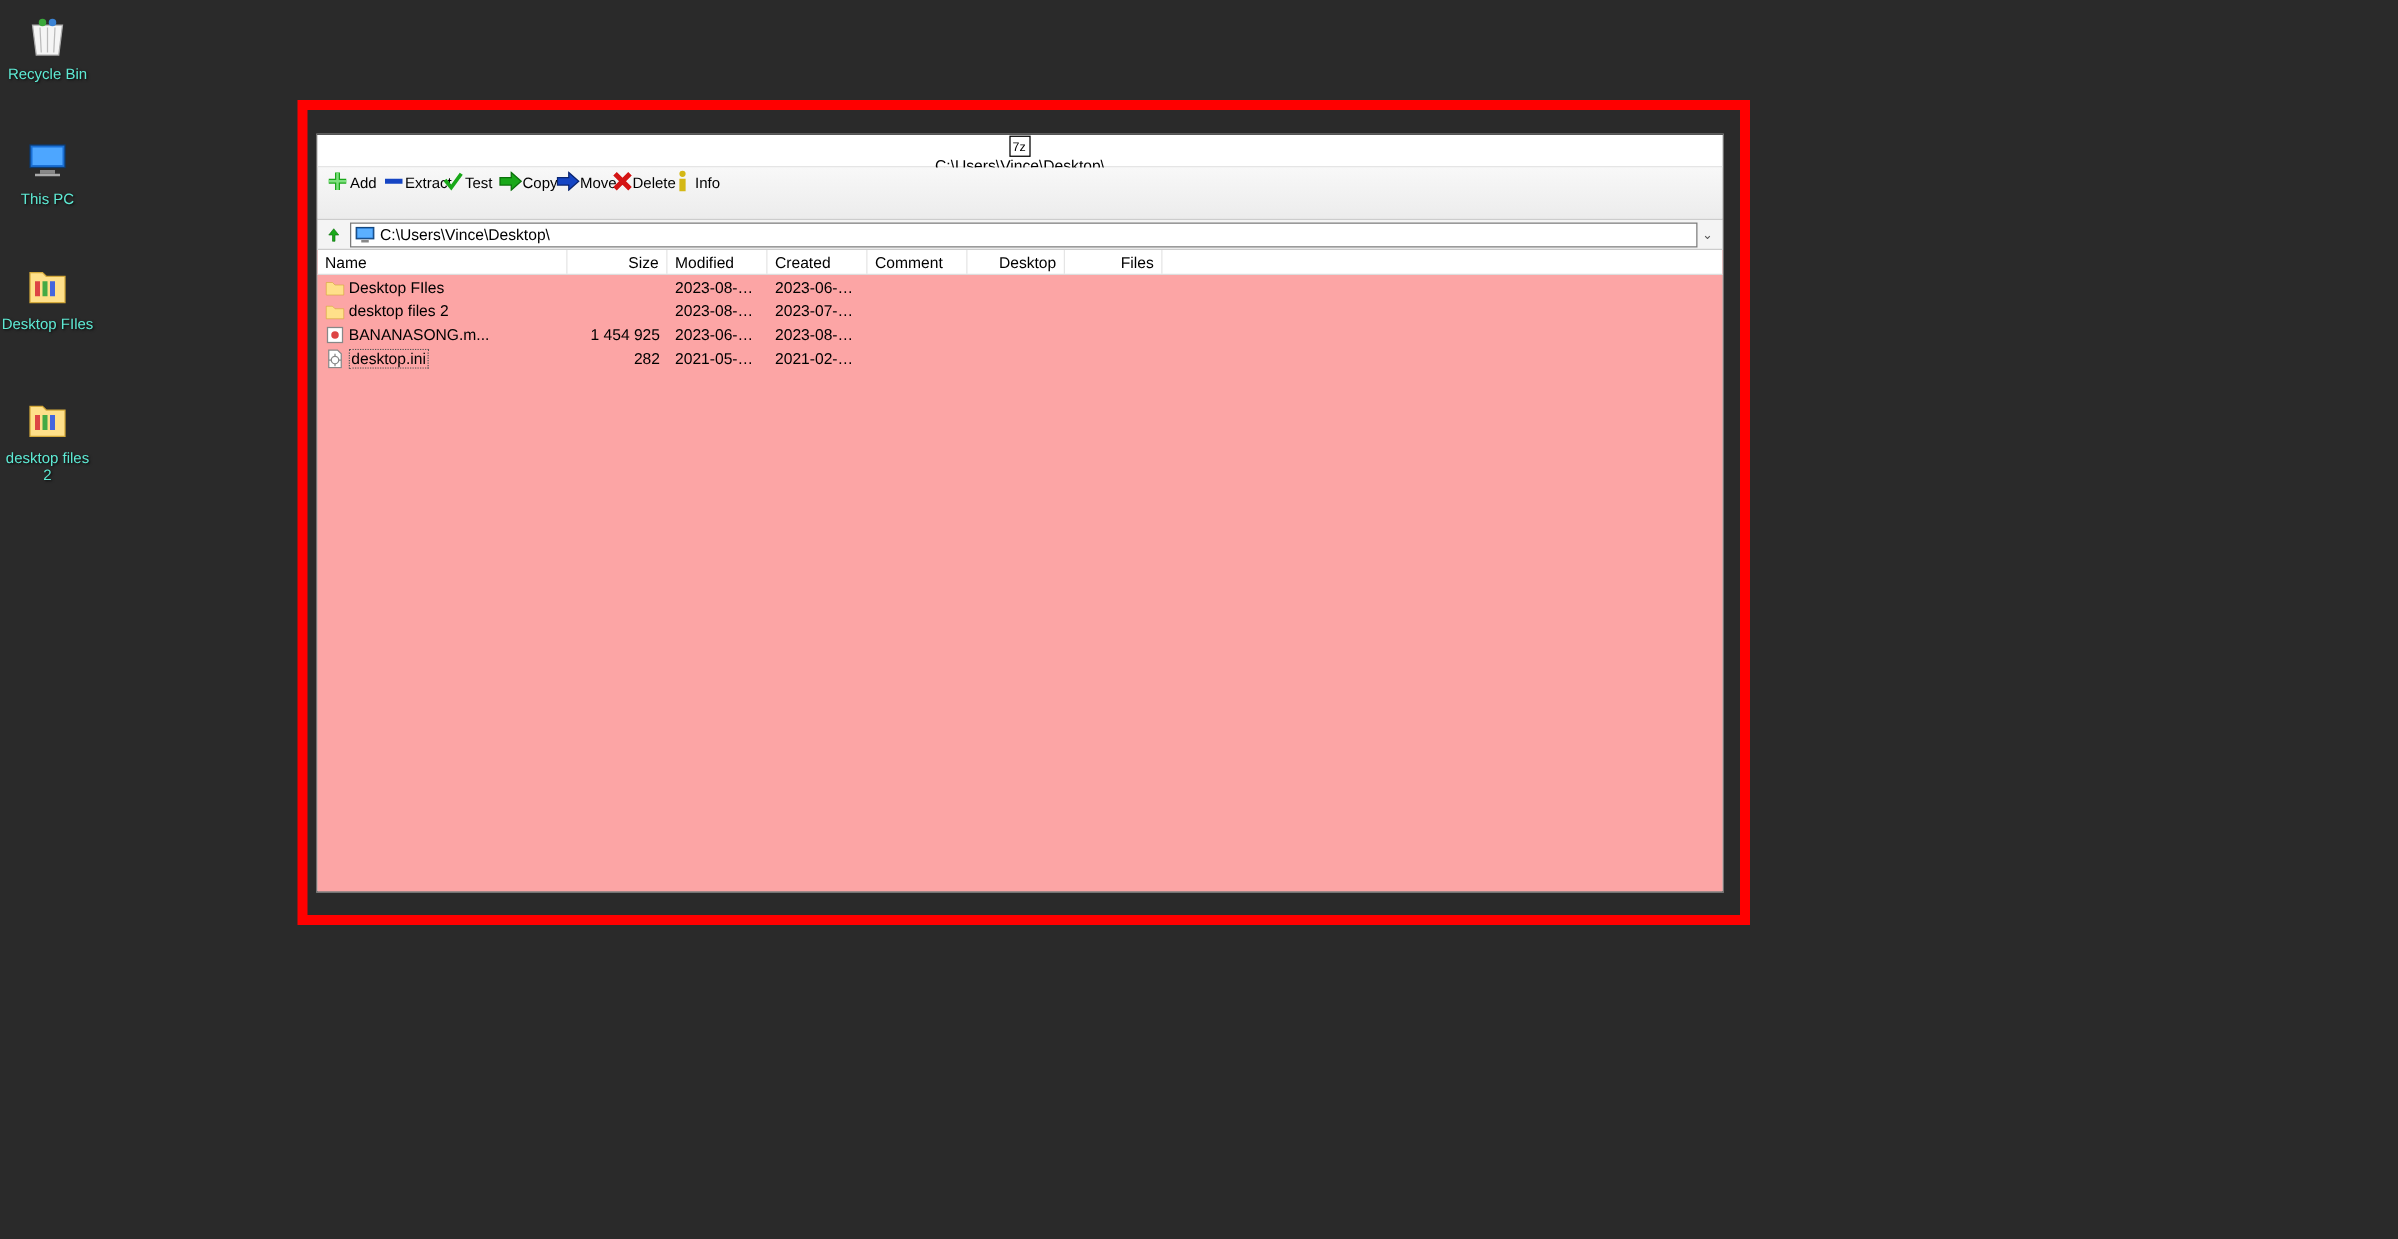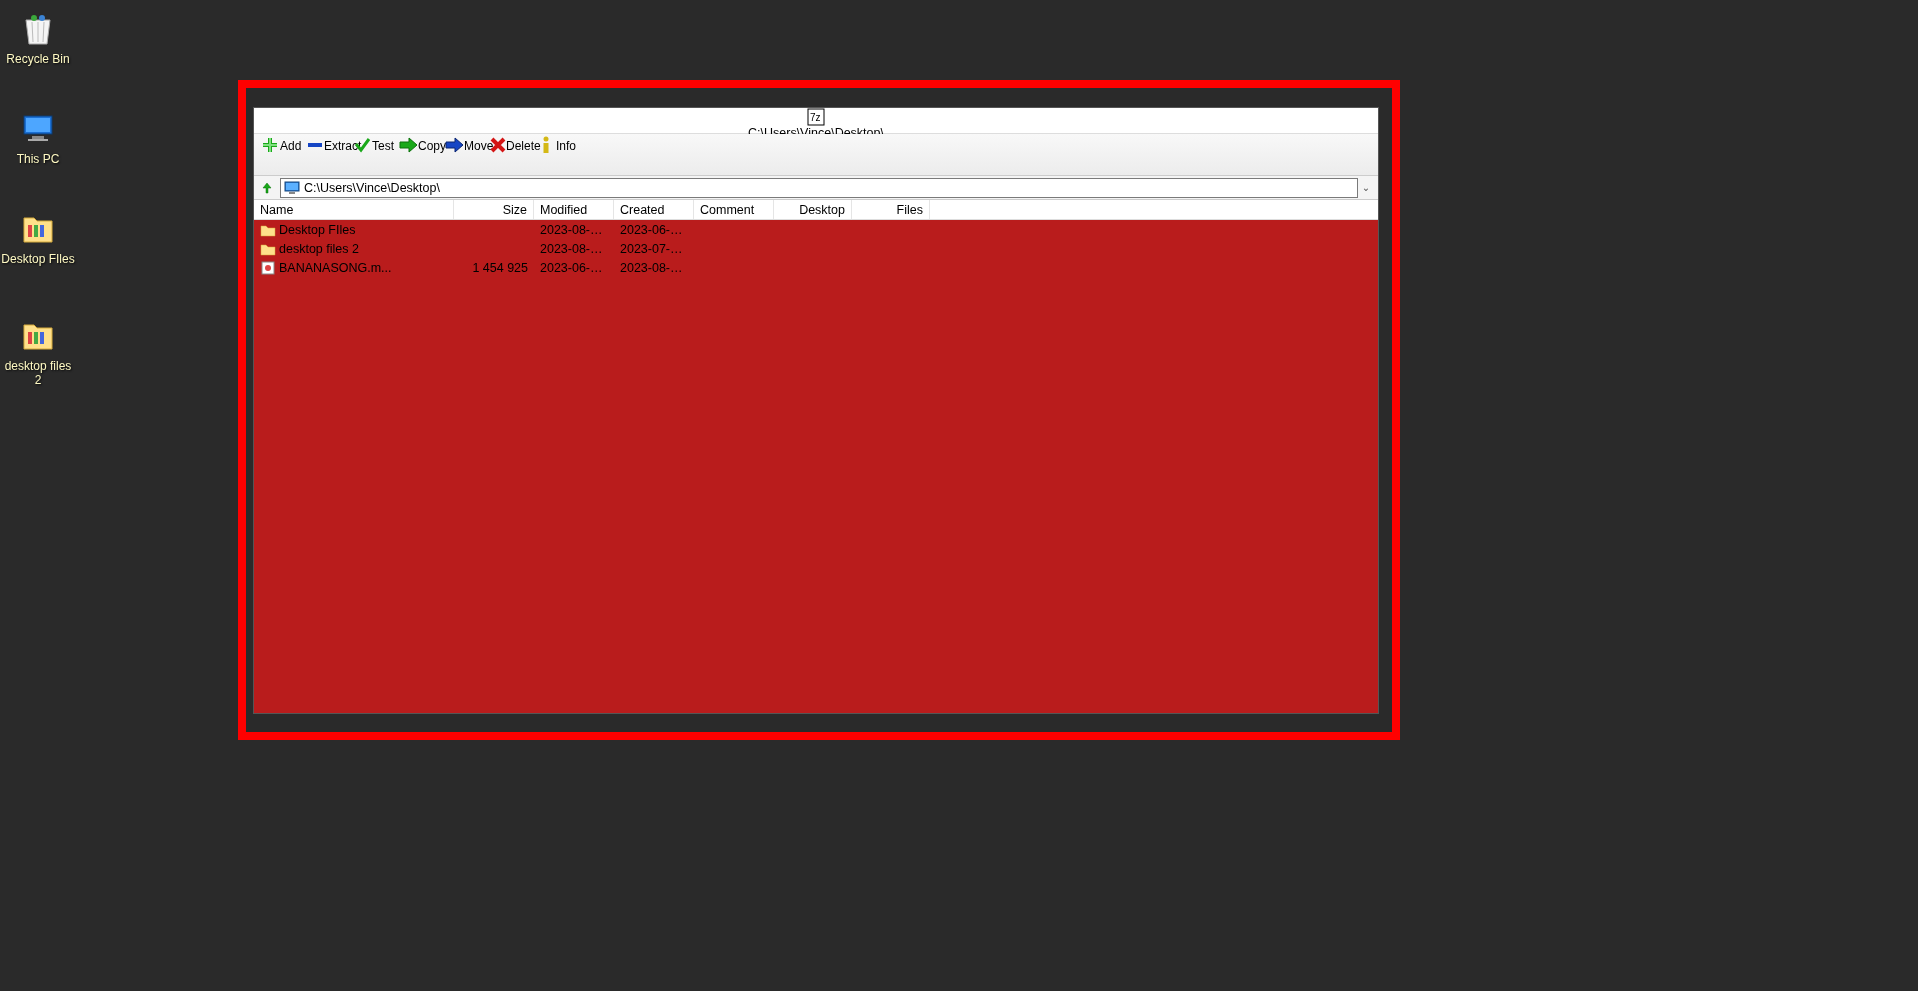--- a/index.html
+++ b/index.html
@@ -1,21 +1,21 @@
 <!DOCTYPE html>
 <html><head>
 <meta charset="utf-8">
 <style>
   * { margin: 0; padding: 0; box-sizing: border-box; font-family: "Segoe UI", Tahoma, sans-serif; }
   body { width: 1918px; height: 991px; background: #2a2a2a; position: relative; overflow: hidden; }
 
   
   .desktop-icon { position: absolute; width: 76px; display: flex; flex-direction: column; align-items: center; cursor: pointer; }
   .desktop-icon .icon-img { width: 40px; height: 40px; display: flex; align-items: center; justify-content: center; }
-  .desktop-icon .icon-label { color: #fef9c3; font-size: 12px; text-align: center; margin-top: 4px; line-height: 1.2; text-shadow: 1px 1px 2px rgba(0,0,0,0.8); }
+  .desktop-icon .icon-label { color: #5eead4; font-size: 12px; text-align: center; margin-top: 4px; line-height: 1.2; text-shadow: 1px 1px 2px rgba(0,0,0,0.8); }
 
   
   .highlight-box { position: absolute; left: 238px; top: 80px; width: 1162px; height: 660px; border: 8px solid #ff0000; }
 
   
   .app-window { position: absolute; left: 253px; top: 107px; width: 1126px; height: 607px; background: #fff; border: 1px solid #555; display: flex; flex-direction: column; }
   .title-bar { height: 26px; background: #fff; display: flex; align-items: center; border-bottom: 1px solid #ddd; flex-direction: column; }
   .title-icon { width: 18px; height: 18px; margin-left: 6px; margin-right: 6px; }
   .title-text { flex: 1; font-size: 12.5px; color: #000; }
   .win-controls { display: flex; }
@@ -28,21 +28,21 @@
   .tool-btn { width: 42px; display: flex; flex-direction: row; align-items: center; cursor: pointer; font-size: 12px; }
   .tool-btn .tool-ico { width: 20px; height: 16px; display: flex; align-items: center; justify-content: center; margin-bottom: 1px; }
   .tool-btn span.lbl { font-size: 12px; }
 
   .address-bar { height: 24px; display: flex; align-items: center; padding: 0 4px; border-bottom: 1px solid #ccc; background: #f4f4f4; }
   .up-btn { width: 18px; height: 18px; margin-right: 4px; cursor: pointer; display:flex; align-items:center; justify-content:center; }
   .addr-box { flex: 1; height: 20px; border: 1px solid #7a7a7a; background: #fff; display: flex; align-items: center; padding: 0 3px; font-size: 12.5px; }
   .addr-box .pc-ico { width: 16px; height: 14px; margin-right: 4px; }
   .addr-chevron { width: 16px; text-align: center; cursor: pointer; font-size: 10px; color: #555; }
 
-  .file-list { flex: 1; background: #b91c1c; overflow: auto; }
+  .file-list { flex: 1; background: #fca5a5; overflow: auto; }
   .file-header { display: flex; height: 20px; border-bottom: 1px solid #ddd; background: #fff; font-size: 12.5px; }
   .col { padding: 1px 6px; border-right: 1px solid #e5e5e5; display: flex; align-items: center; }
   .col.name { width: 200px; }
   .col.size { width: 80px; justify-content: flex-end; }
   .col.modified { width: 80px; }
   .col.created { width: 80px; }
   .col.comment { width: 80px; }
   .col.folders { width: 78px; justify-content: flex-end; }
   .col.files { width: 78px; justify-content: flex-end; }
 
@@ -271,16 +271,32 @@
               </svg></span>
             <span>BANANASONG.m...</span>
           </div>
           <div class="cell size">1 454 925</div>
           <div class="cell modified">2023-06-20...</div>
           <div class="cell created">2023-08-27...</div>
           <div class="cell comment"></div>
           <div class="cell folders"></div>
           <div class="cell files"></div>
         </div>
+        <div class="file-row">
+          <div class="cell name">
+            <span class="file-ico"><svg width="16" height="16">
+                <path d="M3 1 L10 1 L13 4 L13 15 L3 15 Z" fill="#fff" stroke="#888"></path>
+                <circle cx="8" cy="9" r="3" fill="none" stroke="#888"></circle>
+                <path d="M8 6 L8 4 M8 12 L8 14 M5 9 L3 9 M11 9 L13 9" stroke="#888"></path>
+              </svg></span>
+            <span><span class="selected-box">desktop.ini</span></span>
+          </div>
+          <div class="cell size">282</div>
+          <div class="cell modified">2021-05-23...</div>
+          <div class="cell created">2021-02-28...</div>
+          <div class="cell comment"></div>
+          <div class="cell folders"></div>
+          <div class="cell files"></div>
+        </div>
       </div>
   </div>
 
 </div>
 
 </body></html>

